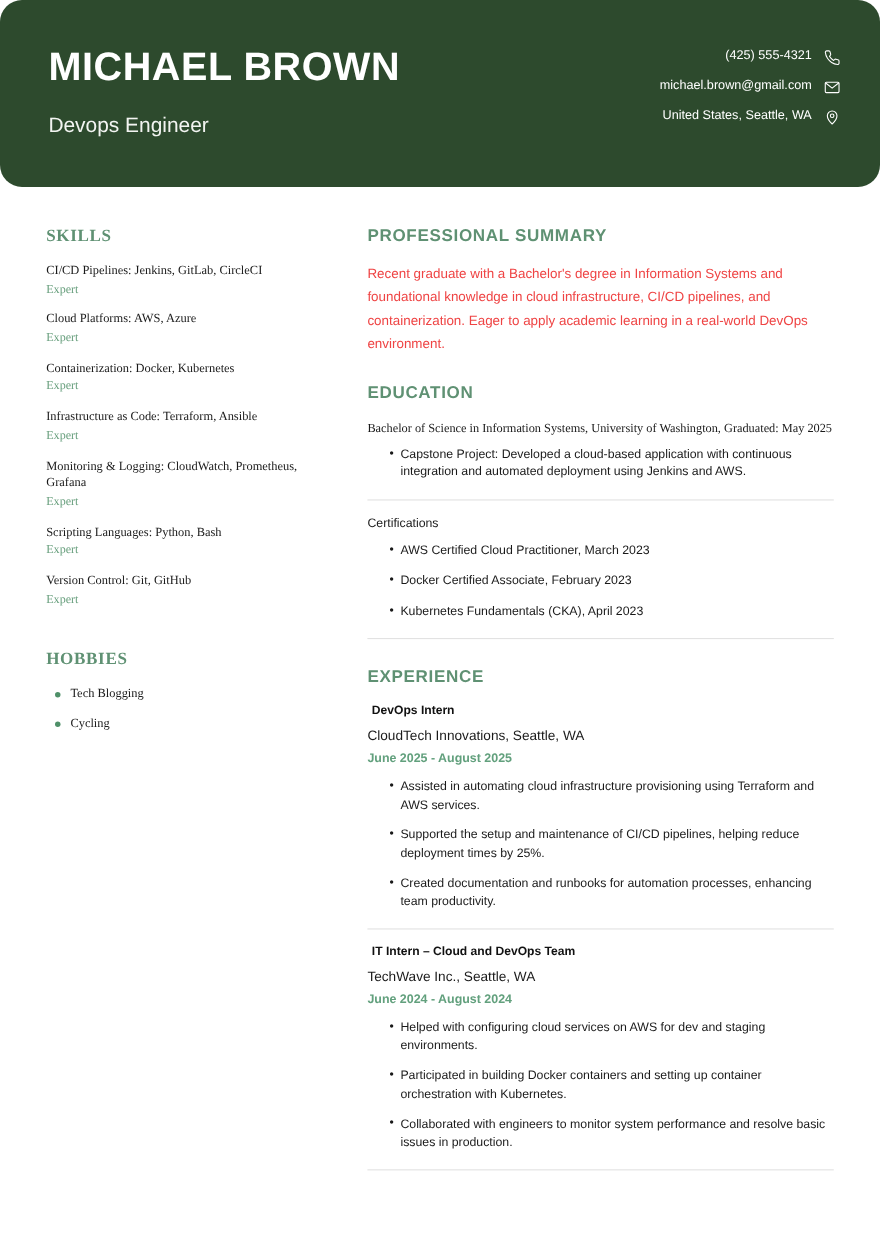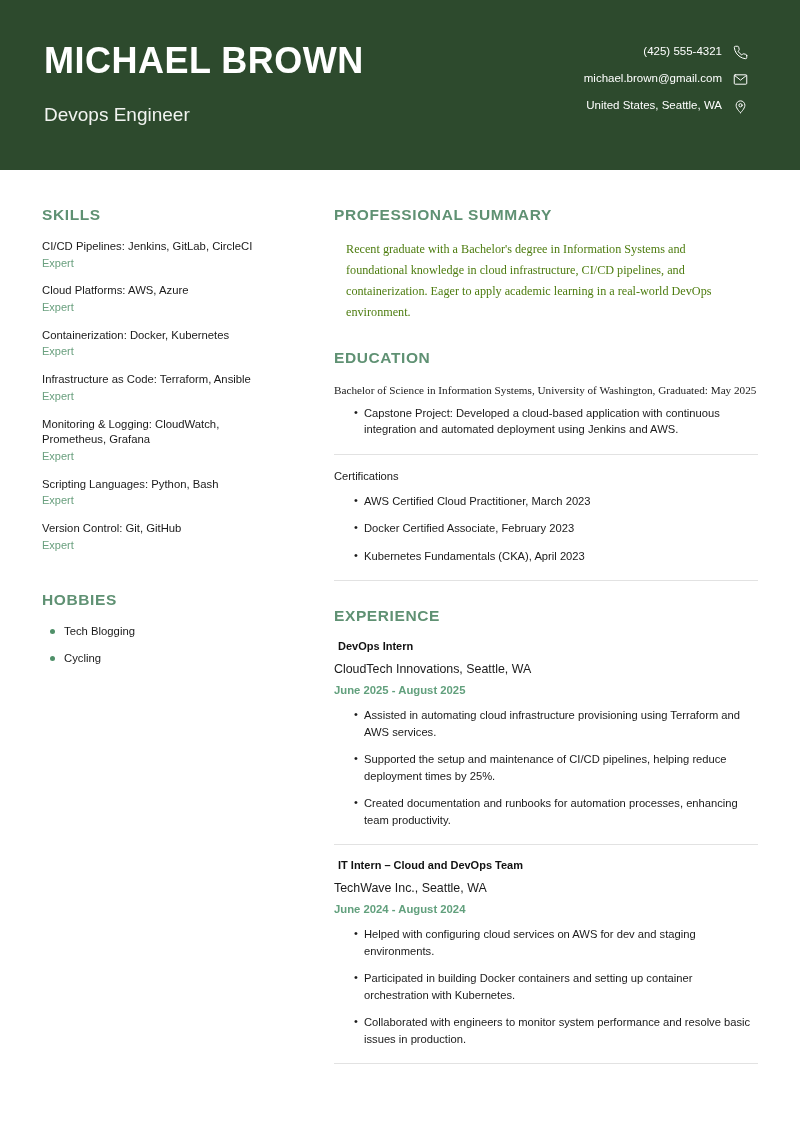--- a/index.html
+++ b/index.html
@@ -20,24 +20,25 @@
     width: 800px;
     height: 1131px;
     background: #ffffff;
   }
 
   
   .header {
     background: #2d4a2d;
     height: 170px;
     box-sizing: border-box;
-    padding: 38px 52px 0 44px;
+    padding: 38px 36px 0 44px;
     display: flex;
     justify-content: space-between;
     align-items: flex-start;
+    border-radius: 20px;
   }
   .header-left {
     padding-top: 4px;
   }
   .full-name {
     font-size: 36px;
     font-weight: 700;
     letter-spacing: 0.5px;
     color: #ffffff;
     line-height: 1.05;
@@ -89,20 +90,21 @@
   .body-wrap {
     display: flex;
     padding: 36px 42px 0 42px;
     box-sizing: border-box;
   }
   .col-left {
     width: 262px;
     flex: 0 0 262px;
     padding-right: 20px;
     box-sizing: border-box;
+    font-family: Liberation Serif, serif;
   }
   .col-right {
     flex: 1 1 auto;
     padding-left: 30px;
     box-sizing: border-box;
   }
 
   .section-title {
     color: #5f9173;
     font-size: 15.5px;
@@ -158,23 +160,22 @@
     width: 5px;
     height: 5px;
     border-radius: 50%;
     background: #4f9069;
   }
 
   
   .summary-text {
     font-size: 12.2px;
     line-height: 1.72;
-    color: #4d7c0f;
-    margin: 12px;
-    font-family: Liberation Serif, serif;
+    color: #ef4444;
+    margin: 0;
   }
 
   .edu-line {
     font-size: 11.2px;
     line-height: 1.5;
     color: #1a1a1a;
     margin: 0 0 4px 0;
     font-family: Liberation Serif, serif;
   }
 

